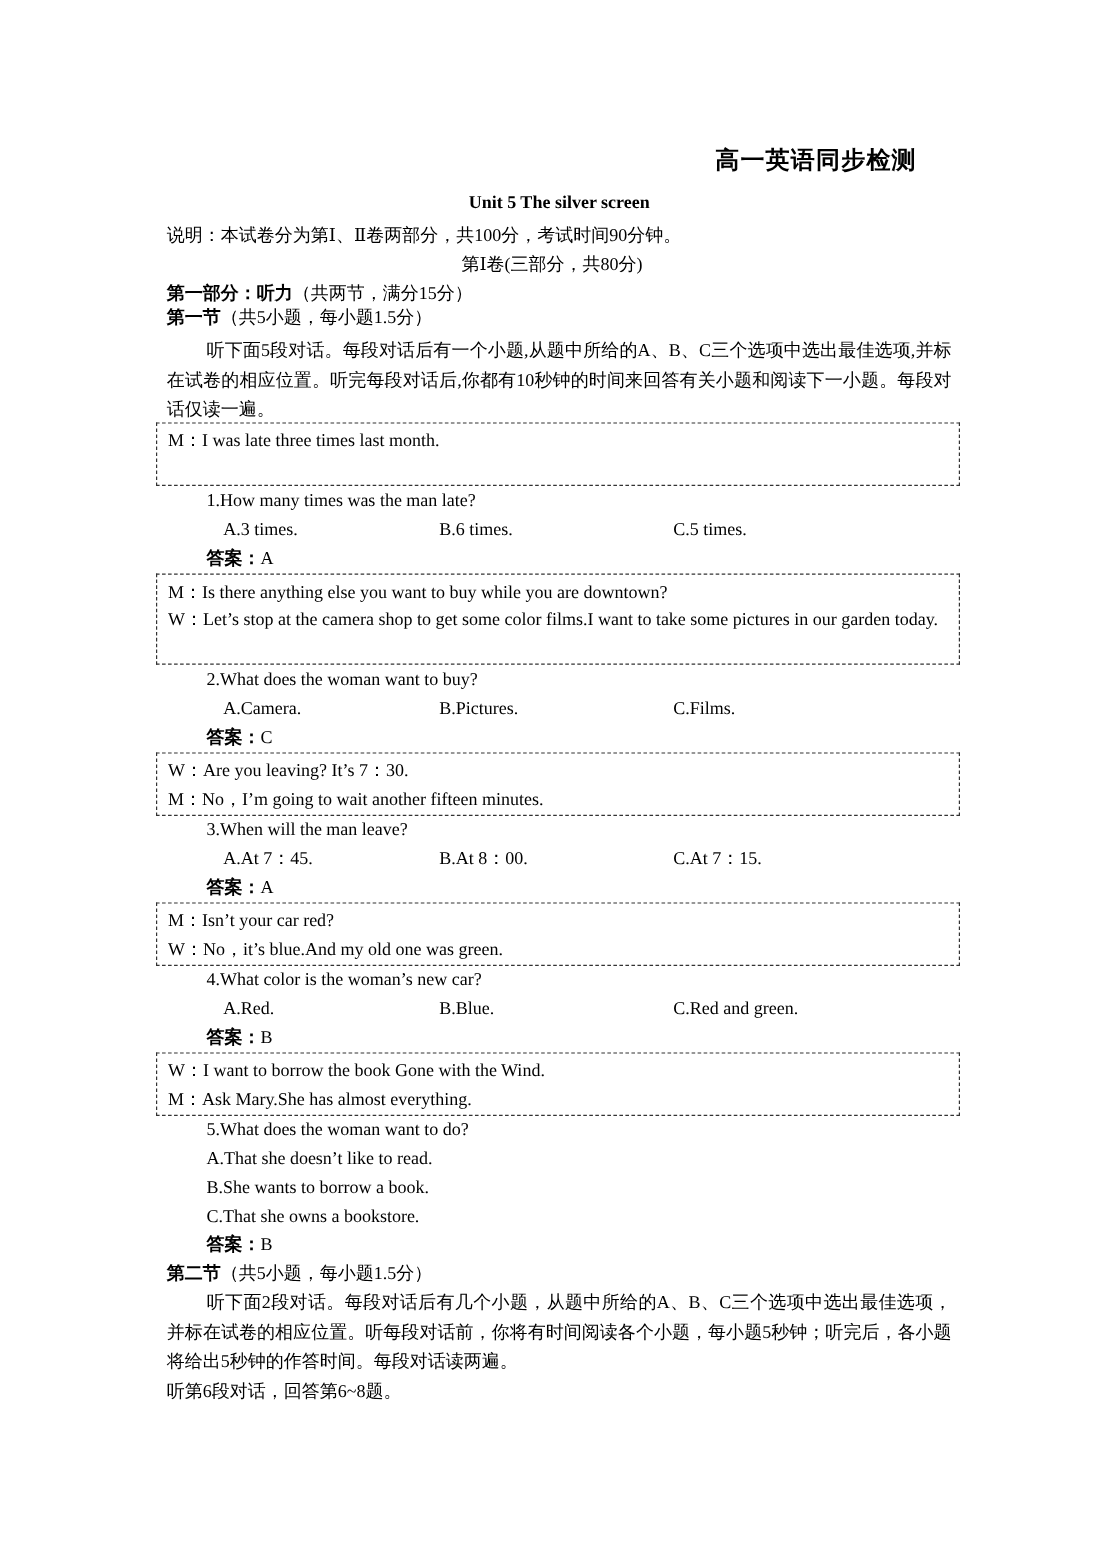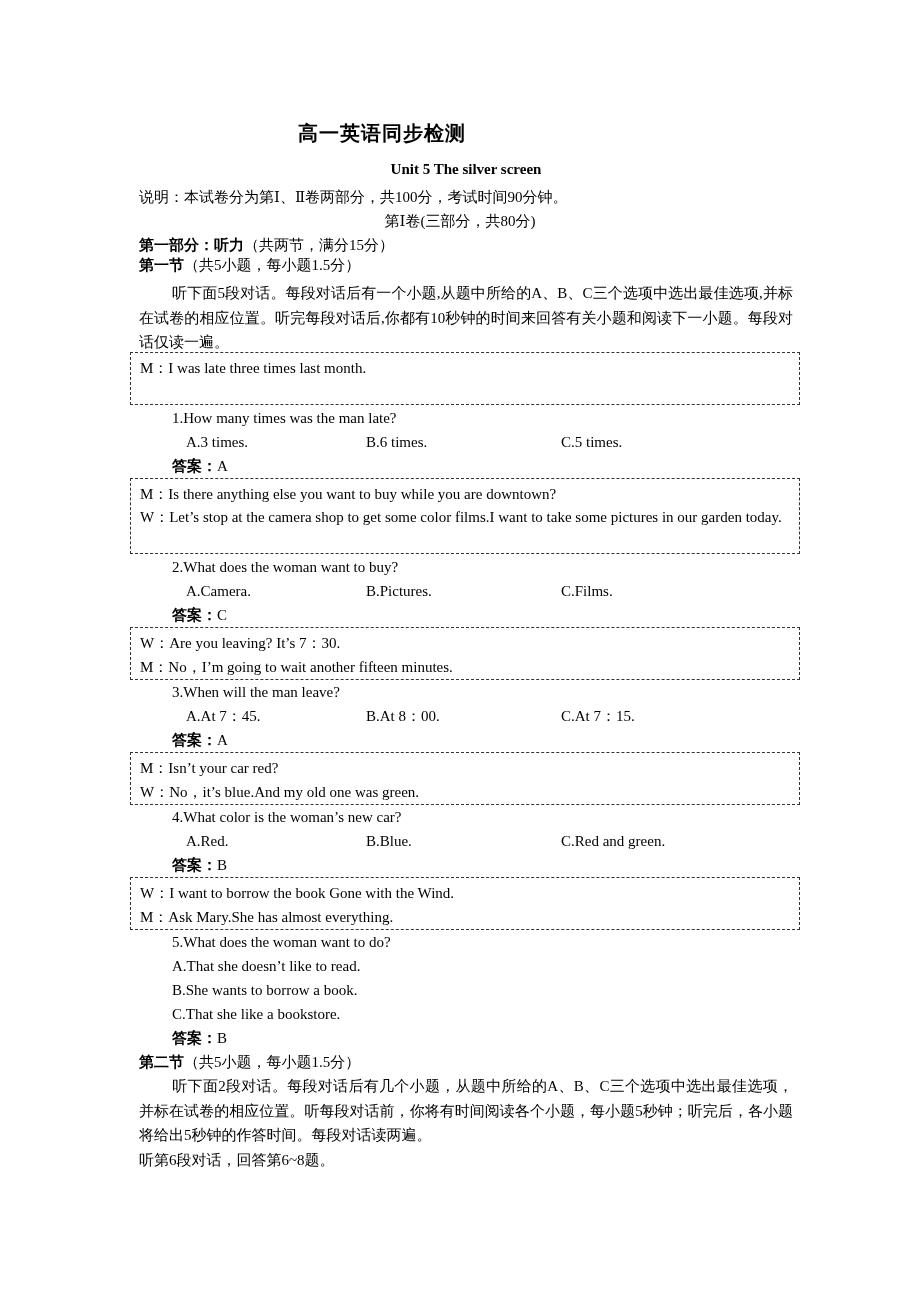--- a/index.html
+++ b/index.html
@@ -21,21 +21,21 @@
       left: 0;
       top: 0;
       width: 920px;
       height: 1302px;
     }
     .title {
       position: absolute;
       top: 120px;
       left: 0;
       width: 764px;
-      text-align: center;
+      text-align: right;
       font-size: 20px;
       font-weight: bold;
       letter-spacing: 1px;
     }
     .subtitle {
       position: absolute;
       top: 161px;
       left: 0;
       width: 932px;
       text-align: center;
@@ -158,21 +158,21 @@
   <div class="opt optC" style="top:831px;">C.Red and green.</div>
   <div class="line indent" style="top:855px;"><span class="ans-label">答案：</span><span>B</span></div>
 
   <div class="box" style="top:877px;height:53px;">
     <div class="bline" style="top:29px;">M：Ask Mary.She has almost everything.</div>
     <div class="bline" style="top:5px;">W：I want to borrow the book Gone with the Wind.</div>
   </div>
   <div class="line indent" style="top:932px;">5.What does the woman want to do?</div>
   <div class="line indent" style="top:956px;">A.That she doesn’t like to read.</div>
   <div class="line indent" style="top:980px;">B.She wants to borrow a book.</div>
-  <div class="line indent" style="top:1004px;">C.That she like a bookstore.</div>
+  <div class="line indent" style="top:1004px;">C.That she owns a bookstore.</div>
   <div class="line indent" style="top:1028px;"><span class="ans-label">答案：</span><span>B</span></div>
 
   <div class="line" style="top:1052px;">
     <span class="bold">第二节</span><span>（共5小题，每小题1.5分）</span>
   </div>
   <div class="justify" style="top:1074px;"><span class="first"></span><span>听下面2段对话。每段对话后有几个小题，从题中所给的A、B、C三个选项中选出最佳选项，并标在试卷的相应位置。听每段对话前，你将有时间阅读各个小题，每小题5秒钟；听完后，各小题将给出5秒钟的作答时间。每段对话读两遍。</span></div>
   <div class="line" style="top:1150px;">听第6段对话，回答第6~8题。</div>
 
 </div>
 

